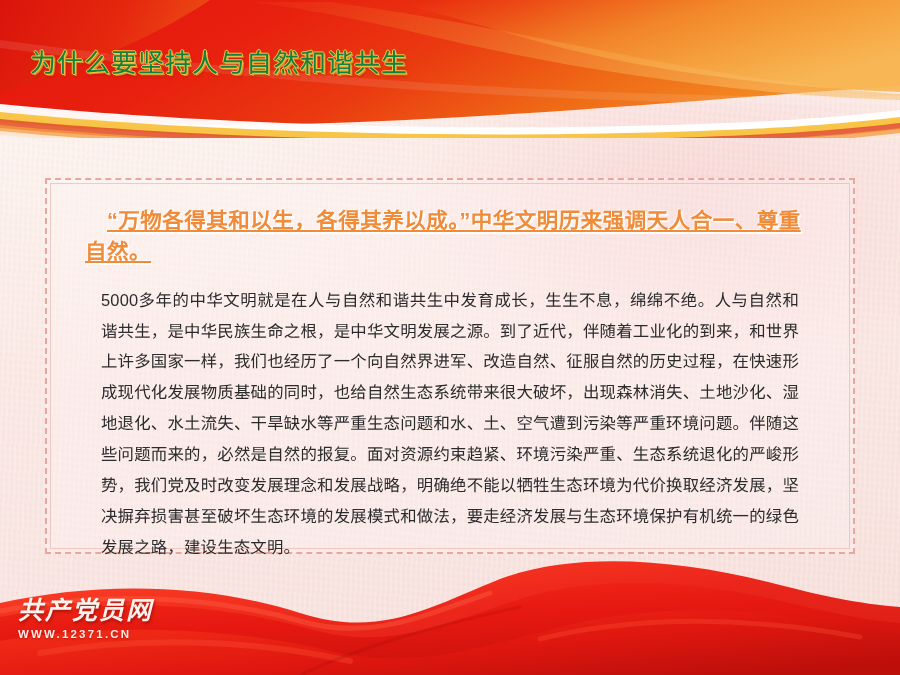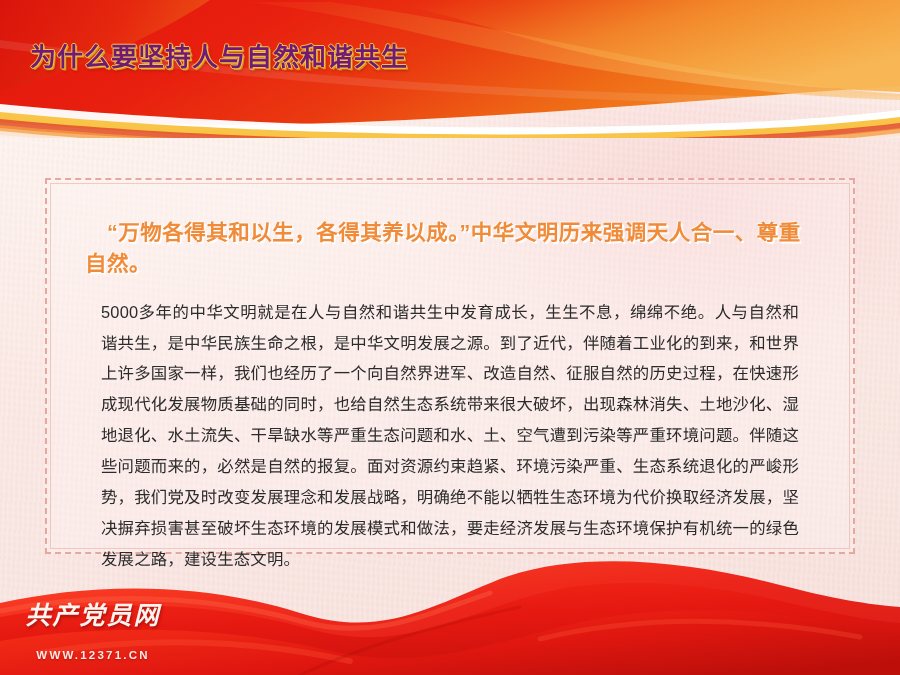--- a/index.html
+++ b/index.html
@@ -45,25 +45,25 @@
     left: 0; top: 0;
     width: 900px;
     height: 138px;
     overflow: hidden;
   }
   .header-svg { display: block; }
 
   .header-title {
     position: absolute;
     left: 30px;
-    top: 36px;
+    top: 42px;
     font-size: 26px;
-    font-weight: bold;
+    font-weight: normal;
     letter-spacing: 1px;
-    color: #701a75;
+    color: #15803d;
     white-space: nowrap;
     text-shadow:
        1px  0   0 #f2c04a,
       -1px  0   0 #f2c04a,
        0    1px 0 #f2c04a,
        0   -1px 0 #f2c04a,
        1px  1px 0 #eba92e,
        2px  2px 0 #d98f1c,
        2px  3px 3px rgba(120,22,8,0.45);
   }
@@ -87,26 +87,27 @@
     border: 1px solid rgba(229,170,160,0.55);
     padding: 22px 34px 18px 34px;
   }
 
   .quote-title {
     font-size: 21.5px;
     font-weight: bold;
     line-height: 1.46;
     color: #ef8b39;
     letter-spacing: 0.5px;
-    margin: 12px 0 10px 0;
+    margin: 0 0 10px 0;
     text-indent: 22px;
     text-shadow:
        1px  1px 0 rgba(255,255,255,0.95),
        2px  2px 0 rgba(255,255,255,0.8),
       -1px -1px 0 rgba(255,255,255,0.6);
+    text-decoration: underline;
   }
 
   .body-text {
     font-size: 16.4px;
     line-height: 1.88;
     color: #2b2b2b;
     text-align: justify;
     text-justify: inter-ideograph;
     margin: 16px;
     letter-spacing: 0.2px;
@@ -119,36 +120,36 @@
     bottom: 0;
     width: 900px;
     height: 120px;
   }
   .bottom-wave svg { display: block; }
 
   
   .logo-block {
     position: absolute;
     left: 18px;
-    bottom: 14px;
+    bottom: 35px;
     width: 150px;
-    text-align: center;
+    text-align: left;
     pointer-events: auto;
   }
   .logo-mark {
     font-size: 25px;
     font-weight: bold;
     color: #fdf3ef;
     letter-spacing: 2px;
     line-height: 1;
     font-style: italic;
     text-shadow: 1px 2px 3px rgba(120,10,5,0.55);
   }
   .logo-url {
-    margin-top: 21px;
+    margin-top: 5px;
     font-size: 11.5px;
     font-weight: bold;
     letter-spacing: 2.2px;
     color: #ffe9e4;
     font-family: "Liberation Sans", "DejaVu Sans", sans-serif;
     text-shadow: 0 1px 2px rgba(120,10,5,0.5);
   }
 </style>
 </head>
 <body>

